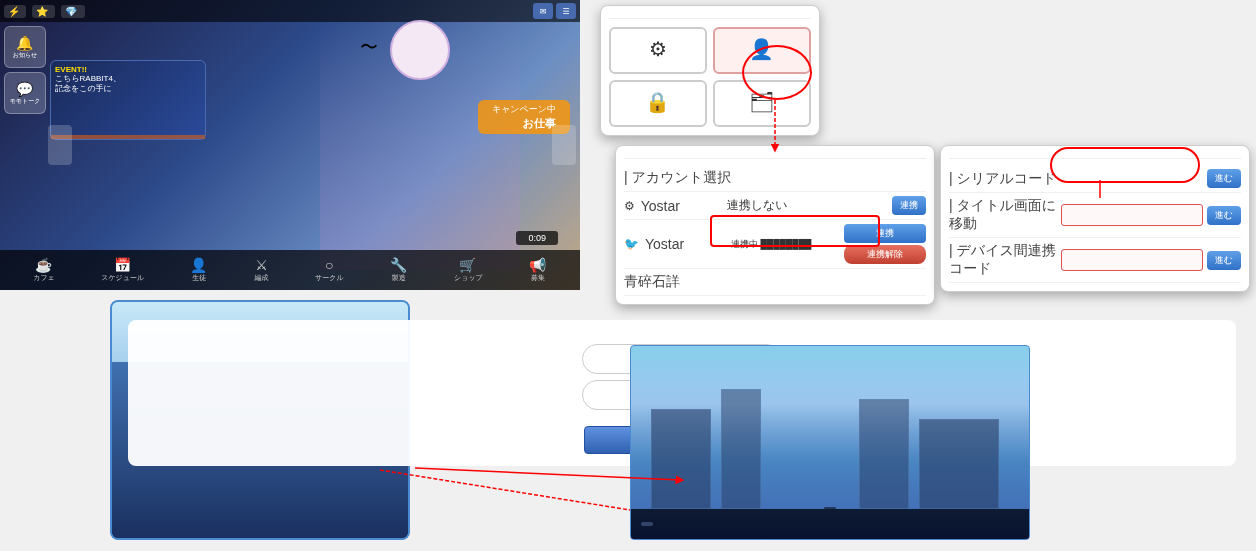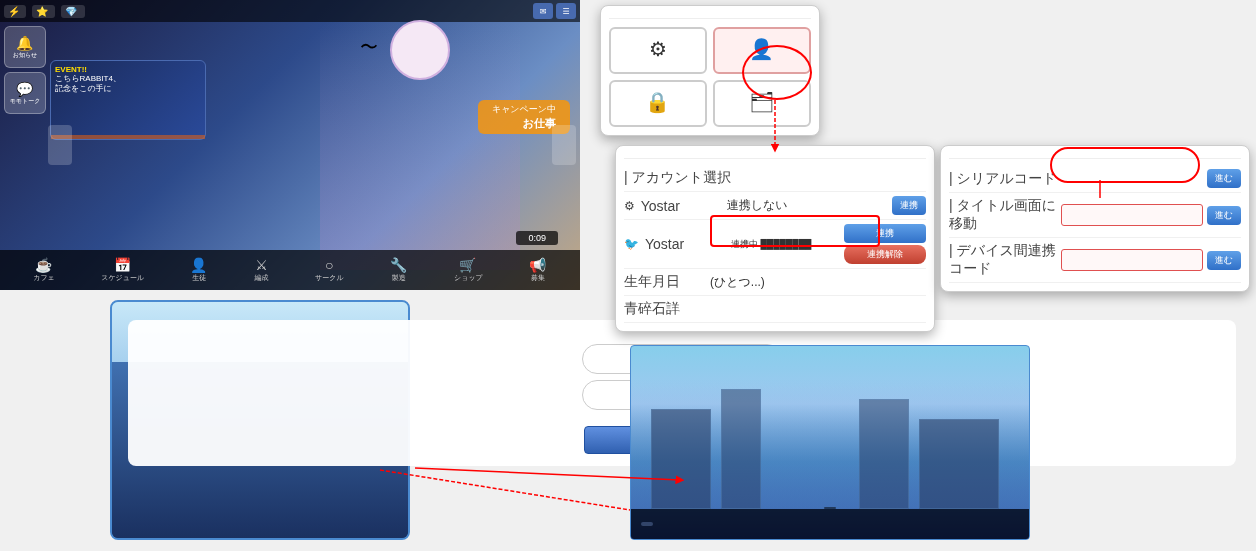--- a/index.html
+++ b/index.html
@@ -524,24 +524,20 @@
   <div class="account-row">
     <span style="font-size:12px">🐦</span>
     <span class="account-row-label">Yostar</span>
     <span class="account-row-value" style="font-size:9px;">連携中 ████████</span>
     <div style="display:flex;flex-direction:column;gap:2px">
       <button class="acc-btn">連携</button>
       <button class="acc-btn-red">連携解除</button>
     </div>
   </div>
   <div class="account-row">
-    <span class="account-row-label">生年月日</span>
-    <span class="account-row-value">(ひとつ...)</span>
-  </div>
-  <div class="account-row">
     <span class="account-row-label">青碎石詳</span>
   </div>
 </div>
 
 <div class="red-rect" style="left:710px;top:215px;width:170px;height:32px;"></div>
 
 <div class="account-dialog2">
   <div class="adialog-title"></div>
   <span class="adialog-close"></span>
   <div class="account-row">

